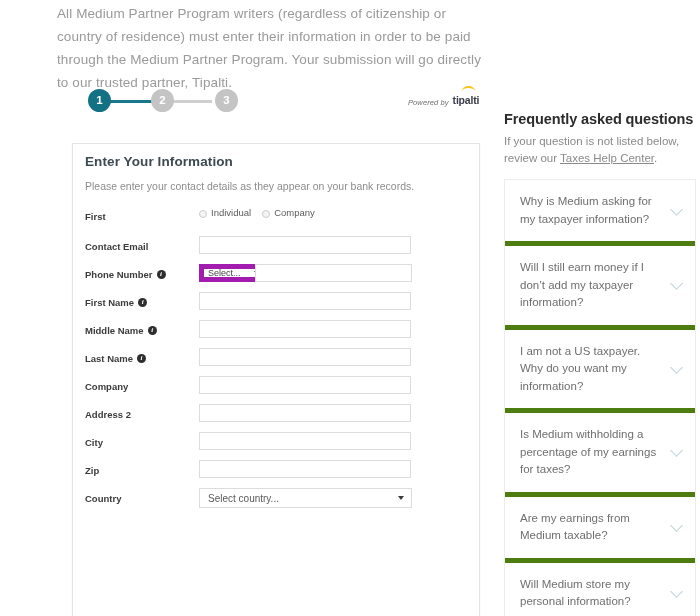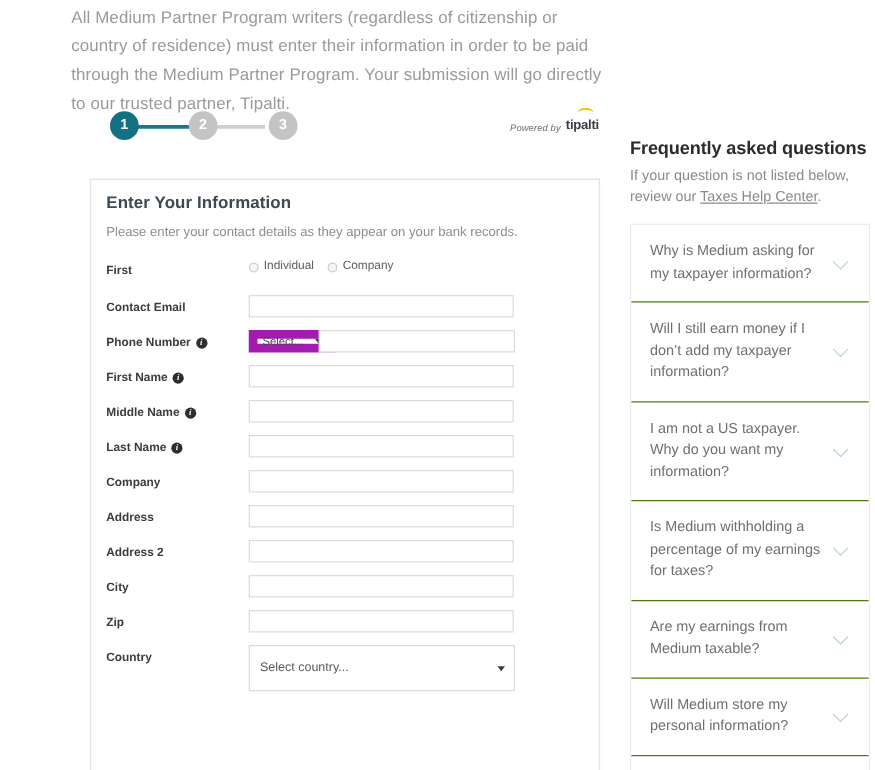--- a/index.html
+++ b/index.html
@@ -157,21 +157,21 @@
     width: 8px; height: 8px;
     border-radius: 50%;
     border: 1px solid #cdcdcd;
     background: #f4f4f4;
   }
 
   
   .phone-select {
     position: absolute; left: 126px; top: 0;
     width: 70px; height: 18px;
-    border: 7px solid #a21caf;
+    border: 5px solid #a21caf;
     background: #ffffff;
     display: flex; align-items: center;
     padding: 0 4px;
     font-size: 9px; color: #444;
     justify-content: space-between;
   }
   .phone-input {
     position: absolute; left: 182px; top: 0;
     width: 157px; height: 18px;
     border: 1px solid #dcdcdc;
@@ -180,21 +180,21 @@
   .caret {
     width: 0; height: 0;
     border-left: 3.2px solid transparent;
     border-right: 3.2px solid transparent;
     border-top: 4px solid #3a3a3a;
   }
 
   
   .country-select {
     position: absolute; left: 126px; top: 0;
-    width: 213px; height: 37px;
+    width: 213px; height: 20px;
     border: 1px solid #dcdcdc;
     background: #ffffff;
     display: flex; align-items: center; justify-content: space-between;
     padding: 0 7px 0 8px;
     font-size: 10px; color: #5a5a5a;
   }
 
   
   .next-btn {
     position: absolute;
@@ -238,23 +238,24 @@
     width: 192px;
     border: 1px solid #ececec;
     border-bottom: none;
     background: #ffffff;
     overflow: hidden;
     height: 437px;
   }
   .faq-item {
     position: relative;
     display: flex; align-items: center;
+    justify-content: space-between;
     gap: 8px;
     padding: 13px 10px 13px 15px;
-    border-bottom: 1px solid #4d7c0f;
+    border-bottom: 5px solid #4d7c0f;
     cursor: pointer;
   }
   .faq-q {
     font-size: 11.5px;
     line-height: 17.5px;
     color: #6f6f6f;
     max-width: 140px;
   }
   .chevron {
     flex: 0 0 auto;
@@ -354,26 +355,20 @@
         <input class="field field-wide" value="" style="">
       </div>
 
       <div class="row">
         <div class="row-label">
           <span>Company</span>
         </div>
         <input class="field field-wide" value="" style="">
       </div>
 
-      <div class="row">
-        <div class="row-label">
-          <span>Address</span>
-        </div>
-        <input class="field field-wide" value="" style="">
-      </div>
 
       <div class="row">
         <div class="row-label">
           <span>Address 2</span>
         </div>
         <input class="field field-wide" value="" style="">
       </div>
 
       <div class="row">
         <div class="row-label">

